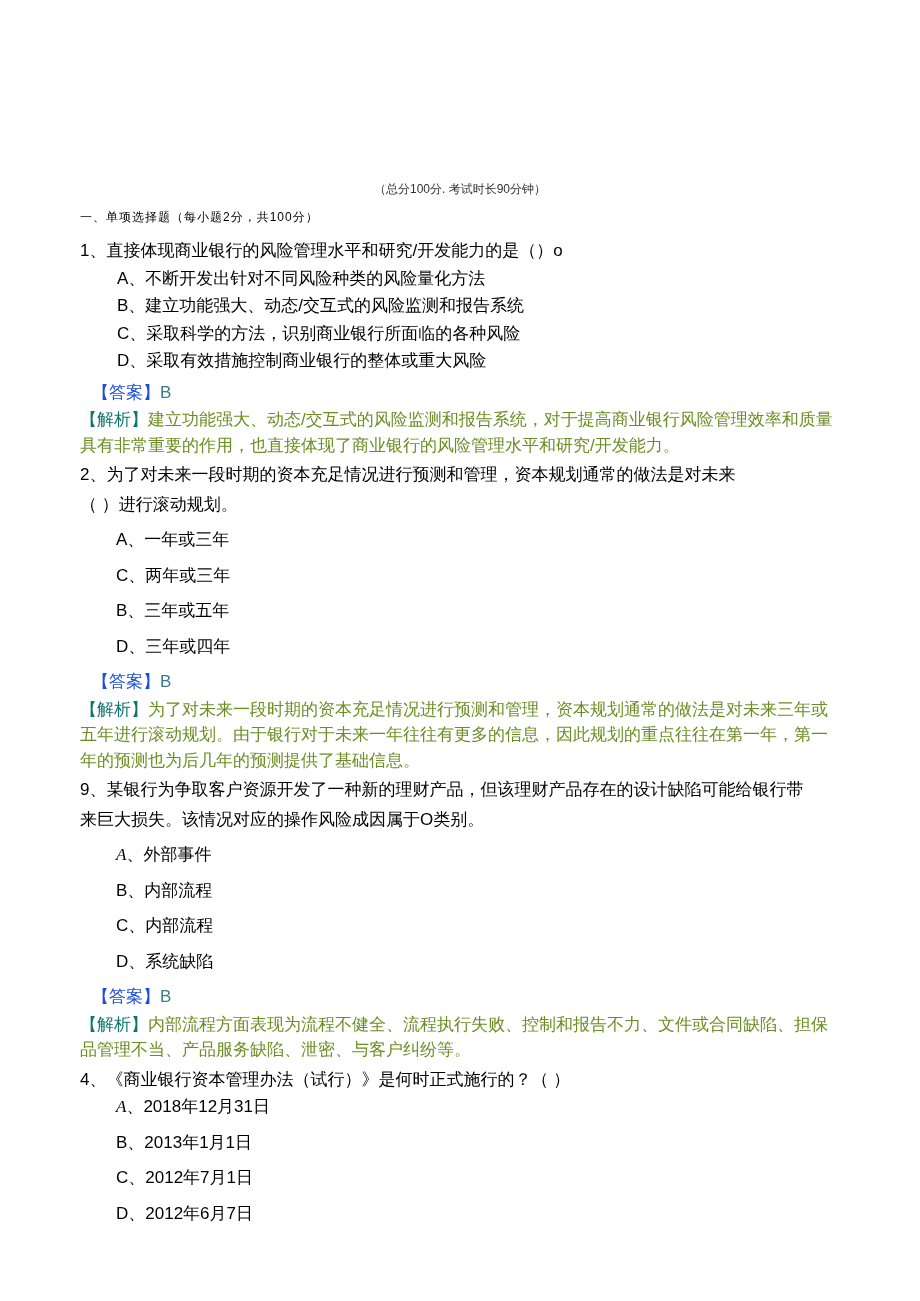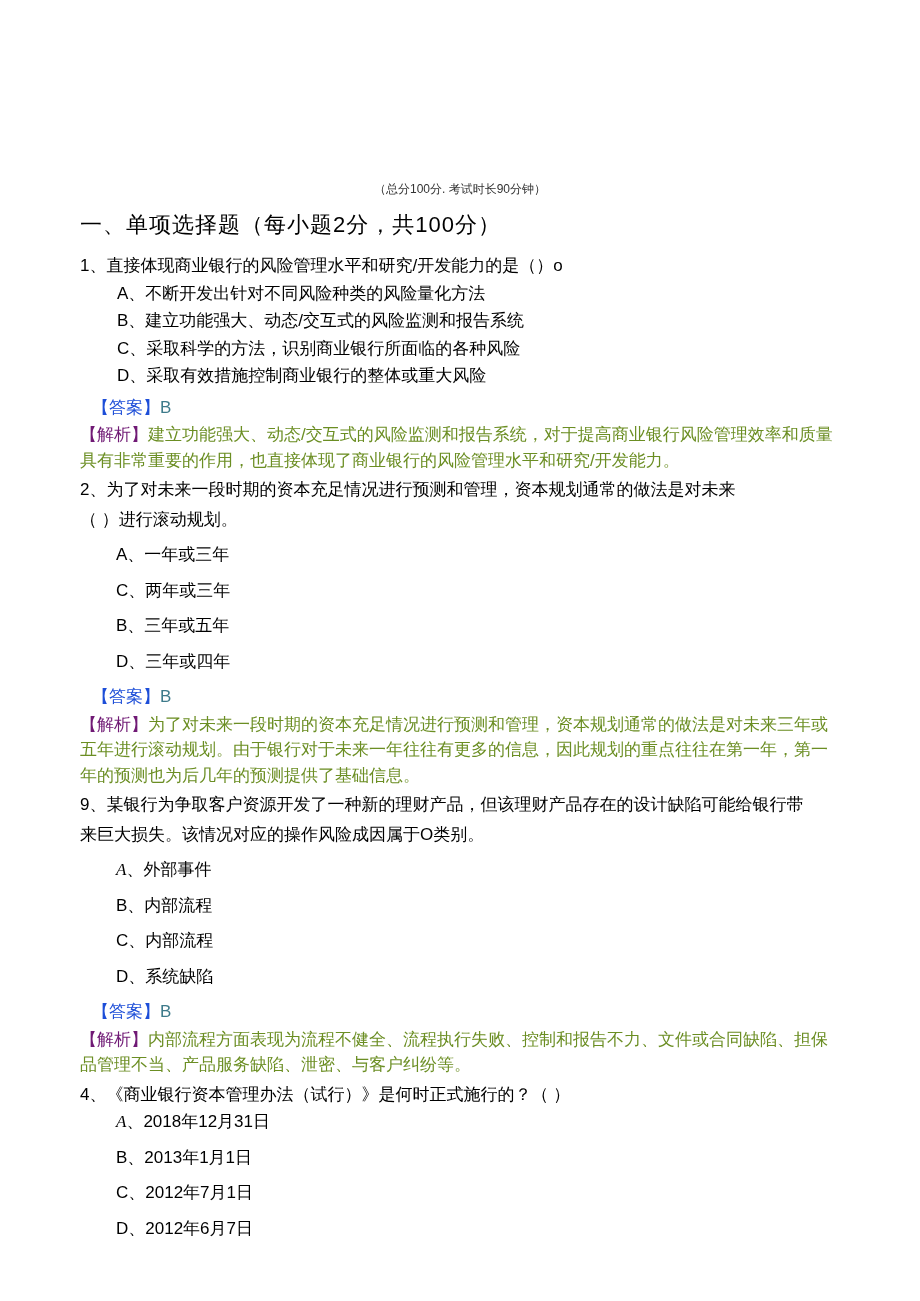--- a/index.html
+++ b/index.html
@@ -14,21 +14,21 @@
     color: #000;
     font-size: 17px;
     line-height: 1.5;
   }
   .exam-info {
     text-align: center;
     font-size: 12px;
     color: #333;
   }
   .section-title {
-    font-size: 22px;
+    font-size: 12px;
     margin: 10px 0 12px 0;
     letter-spacing: 1px;
   }
   .q-stem {
     margin: 4px 0 2px 0;
   }
   .options {
     padding-left: 36px;
   }
   .options.wide > div {
@@ -45,21 +45,21 @@
     margin: 6px 0 0 0;
   }
   .ans-label {
     color: #1d4ed8;
     margin-left: 12px;
   }
   .ans-letter {
     color: #3d7a8a;
   }
   .exp-label {
-    color: #701a75;
+    color: #0f766e;
   }
   .exp-text {
     color: #6b8e23;
   }
   .exp-block {
     margin: 2px 0 2px 0;
   }
 </style>
 </head>
 <body>

